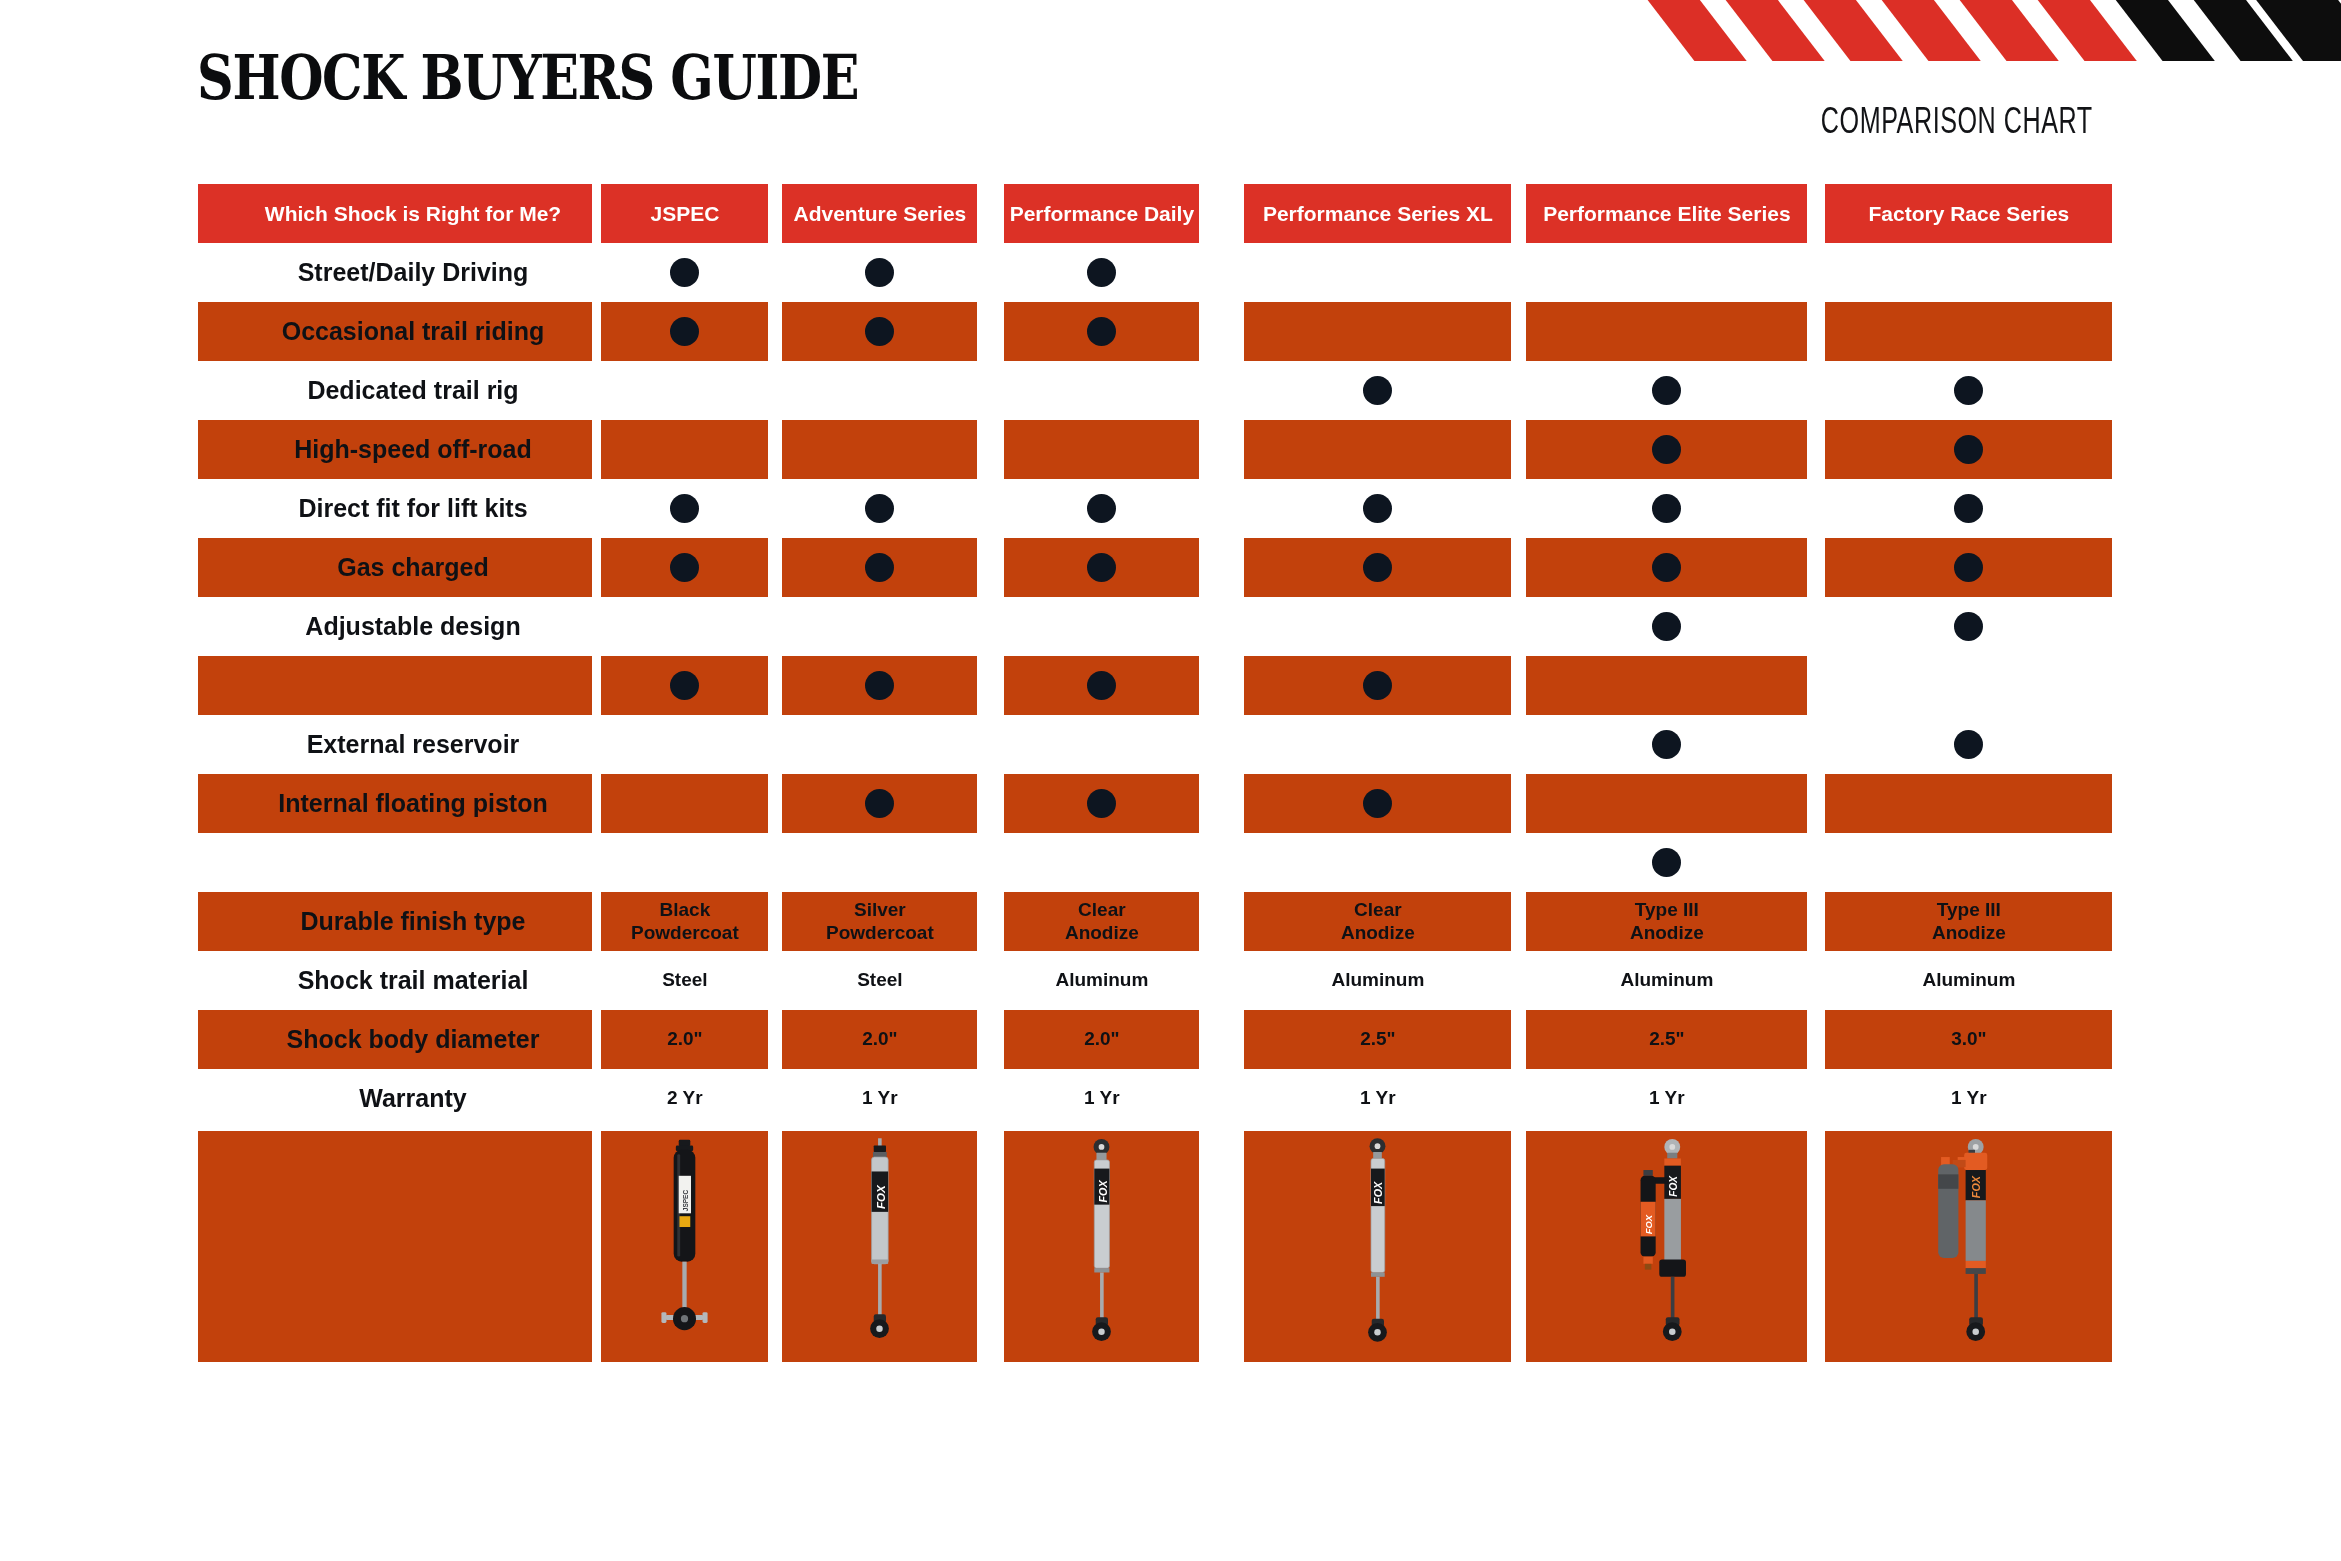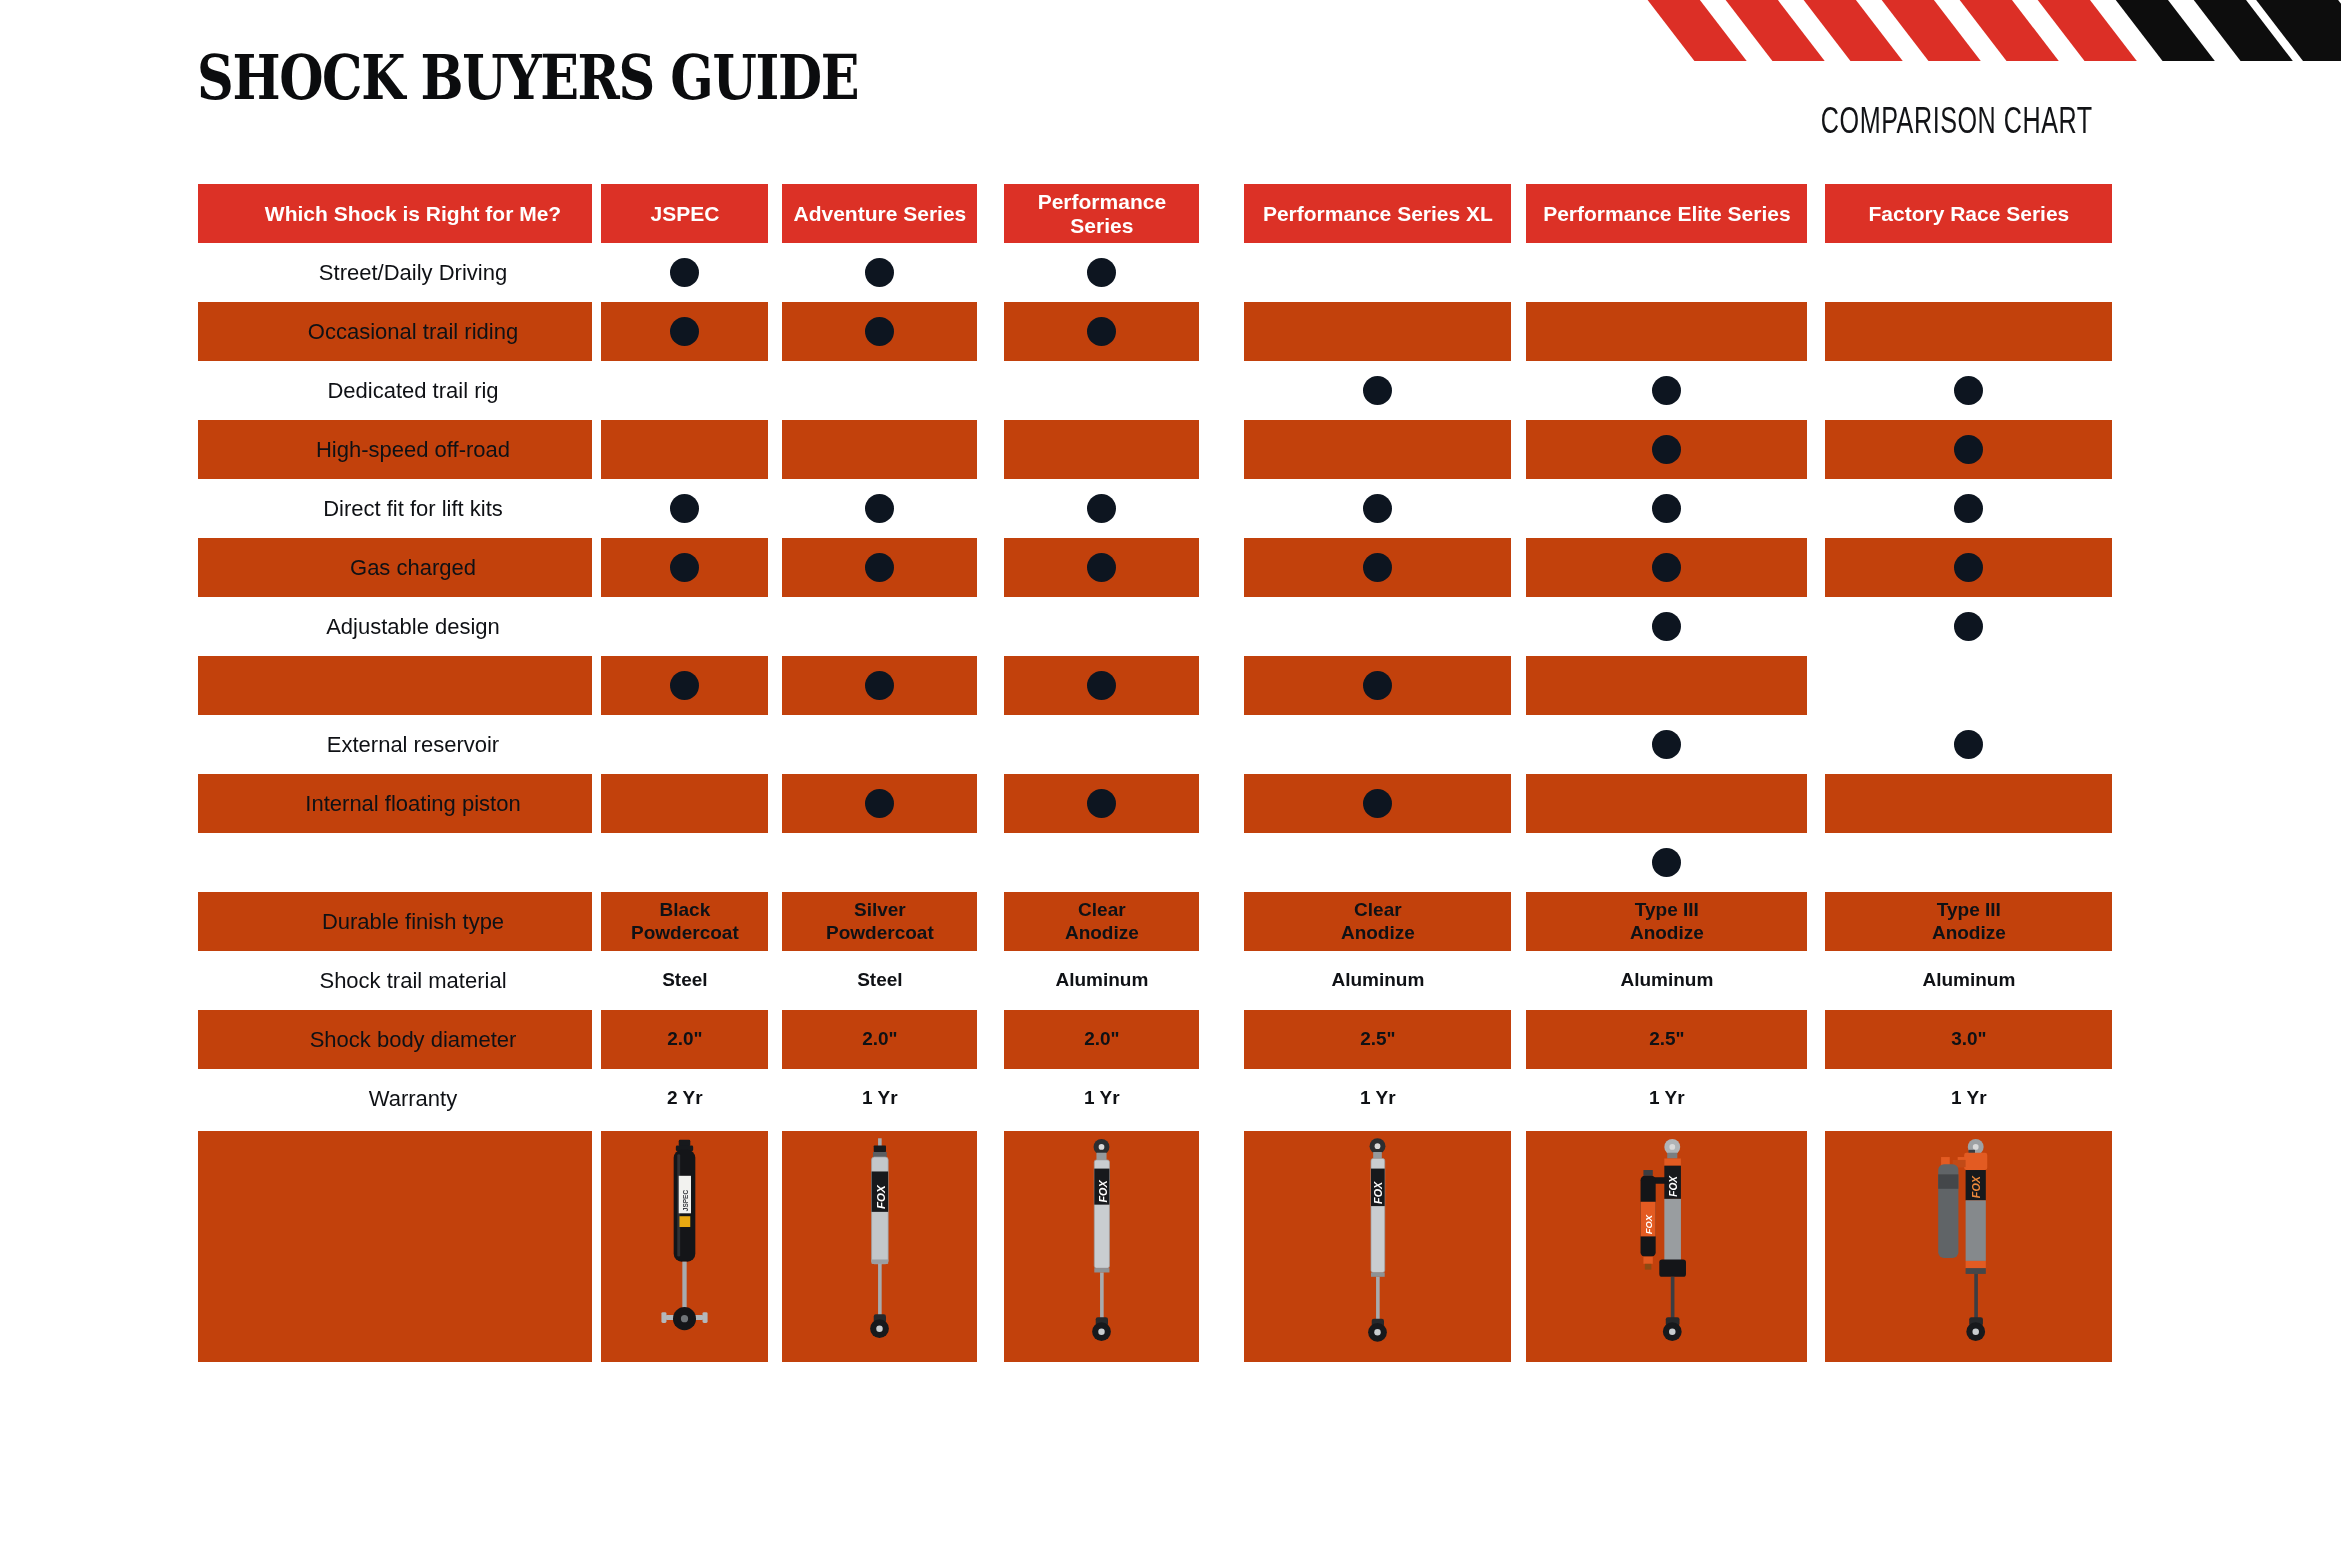--- a/index.html
+++ b/index.html
@@ -29,21 +29,21 @@
   .row > :nth-child(1){grid-column:1;padding-left:36px;}
   .row > :nth-child(2){grid-column:3;}
   .row > :nth-child(3){grid-column:5;}
   .row > :nth-child(4){grid-column:7;}
   .row > :nth-child(5){grid-column:9;}
   .row > :nth-child(6){grid-column:11;}
   .row > :nth-child(7){grid-column:13;}
   .cell{display:flex;align-items:center;justify-content:center;text-align:center;}
   .row.g .cell{background:#c2410c;}
   .row.head .cell{background:#dc3126;color:#ffffff;font-weight:bold;font-size:21px;line-height:1.1;}
-  .cell.lbl{font-weight:normal;font-size:22px;color:#0f1115;}
+  .cell.lbl{font-weight:bold;font-size:25px;color:#0f1115;}
   .val{font-size:19px;font-weight:bold;line-height:22.6px;color:#0f1115;white-space:pre-line;}
   .dot{width:29px;height:29px;border-radius:50%;background:#0d1520;}
   .row.imgs{height:231px;margin-top:3.1px;}
   .shock{display:block;}
 </style>
 </head>
 <body>
 
 <svg class="stripes" viewBox="0 0 910 78" preserveAspectRatio="none">
   <g>
@@ -61,21 +61,21 @@
 
 <h1 class="h-title">SHOCK BUYERS GUIDE</h1>
 <div class="h-sub">COMPARISON CHART</div>
 
 <div class="table">
 
   <div class="row head">
     <div class="cell">Which Shock is Right for Me?</div>
     <div class="cell">JSPEC</div>
     <div class="cell">Adventure Series</div>
-    <div class="cell">Performance Series</div>
+    <div class="cell">Performance Daily</div>
     <div class="cell">Performance Series XL</div>
     <div class="cell">Performance Elite Series</div>
     <div class="cell">Factory Race Series</div>
   </div>
 
   <div class="row">
     <div class="cell lbl">Street/Daily Driving</div>
     <div class="cell">
         <span class="dot"></span>
       </div>

